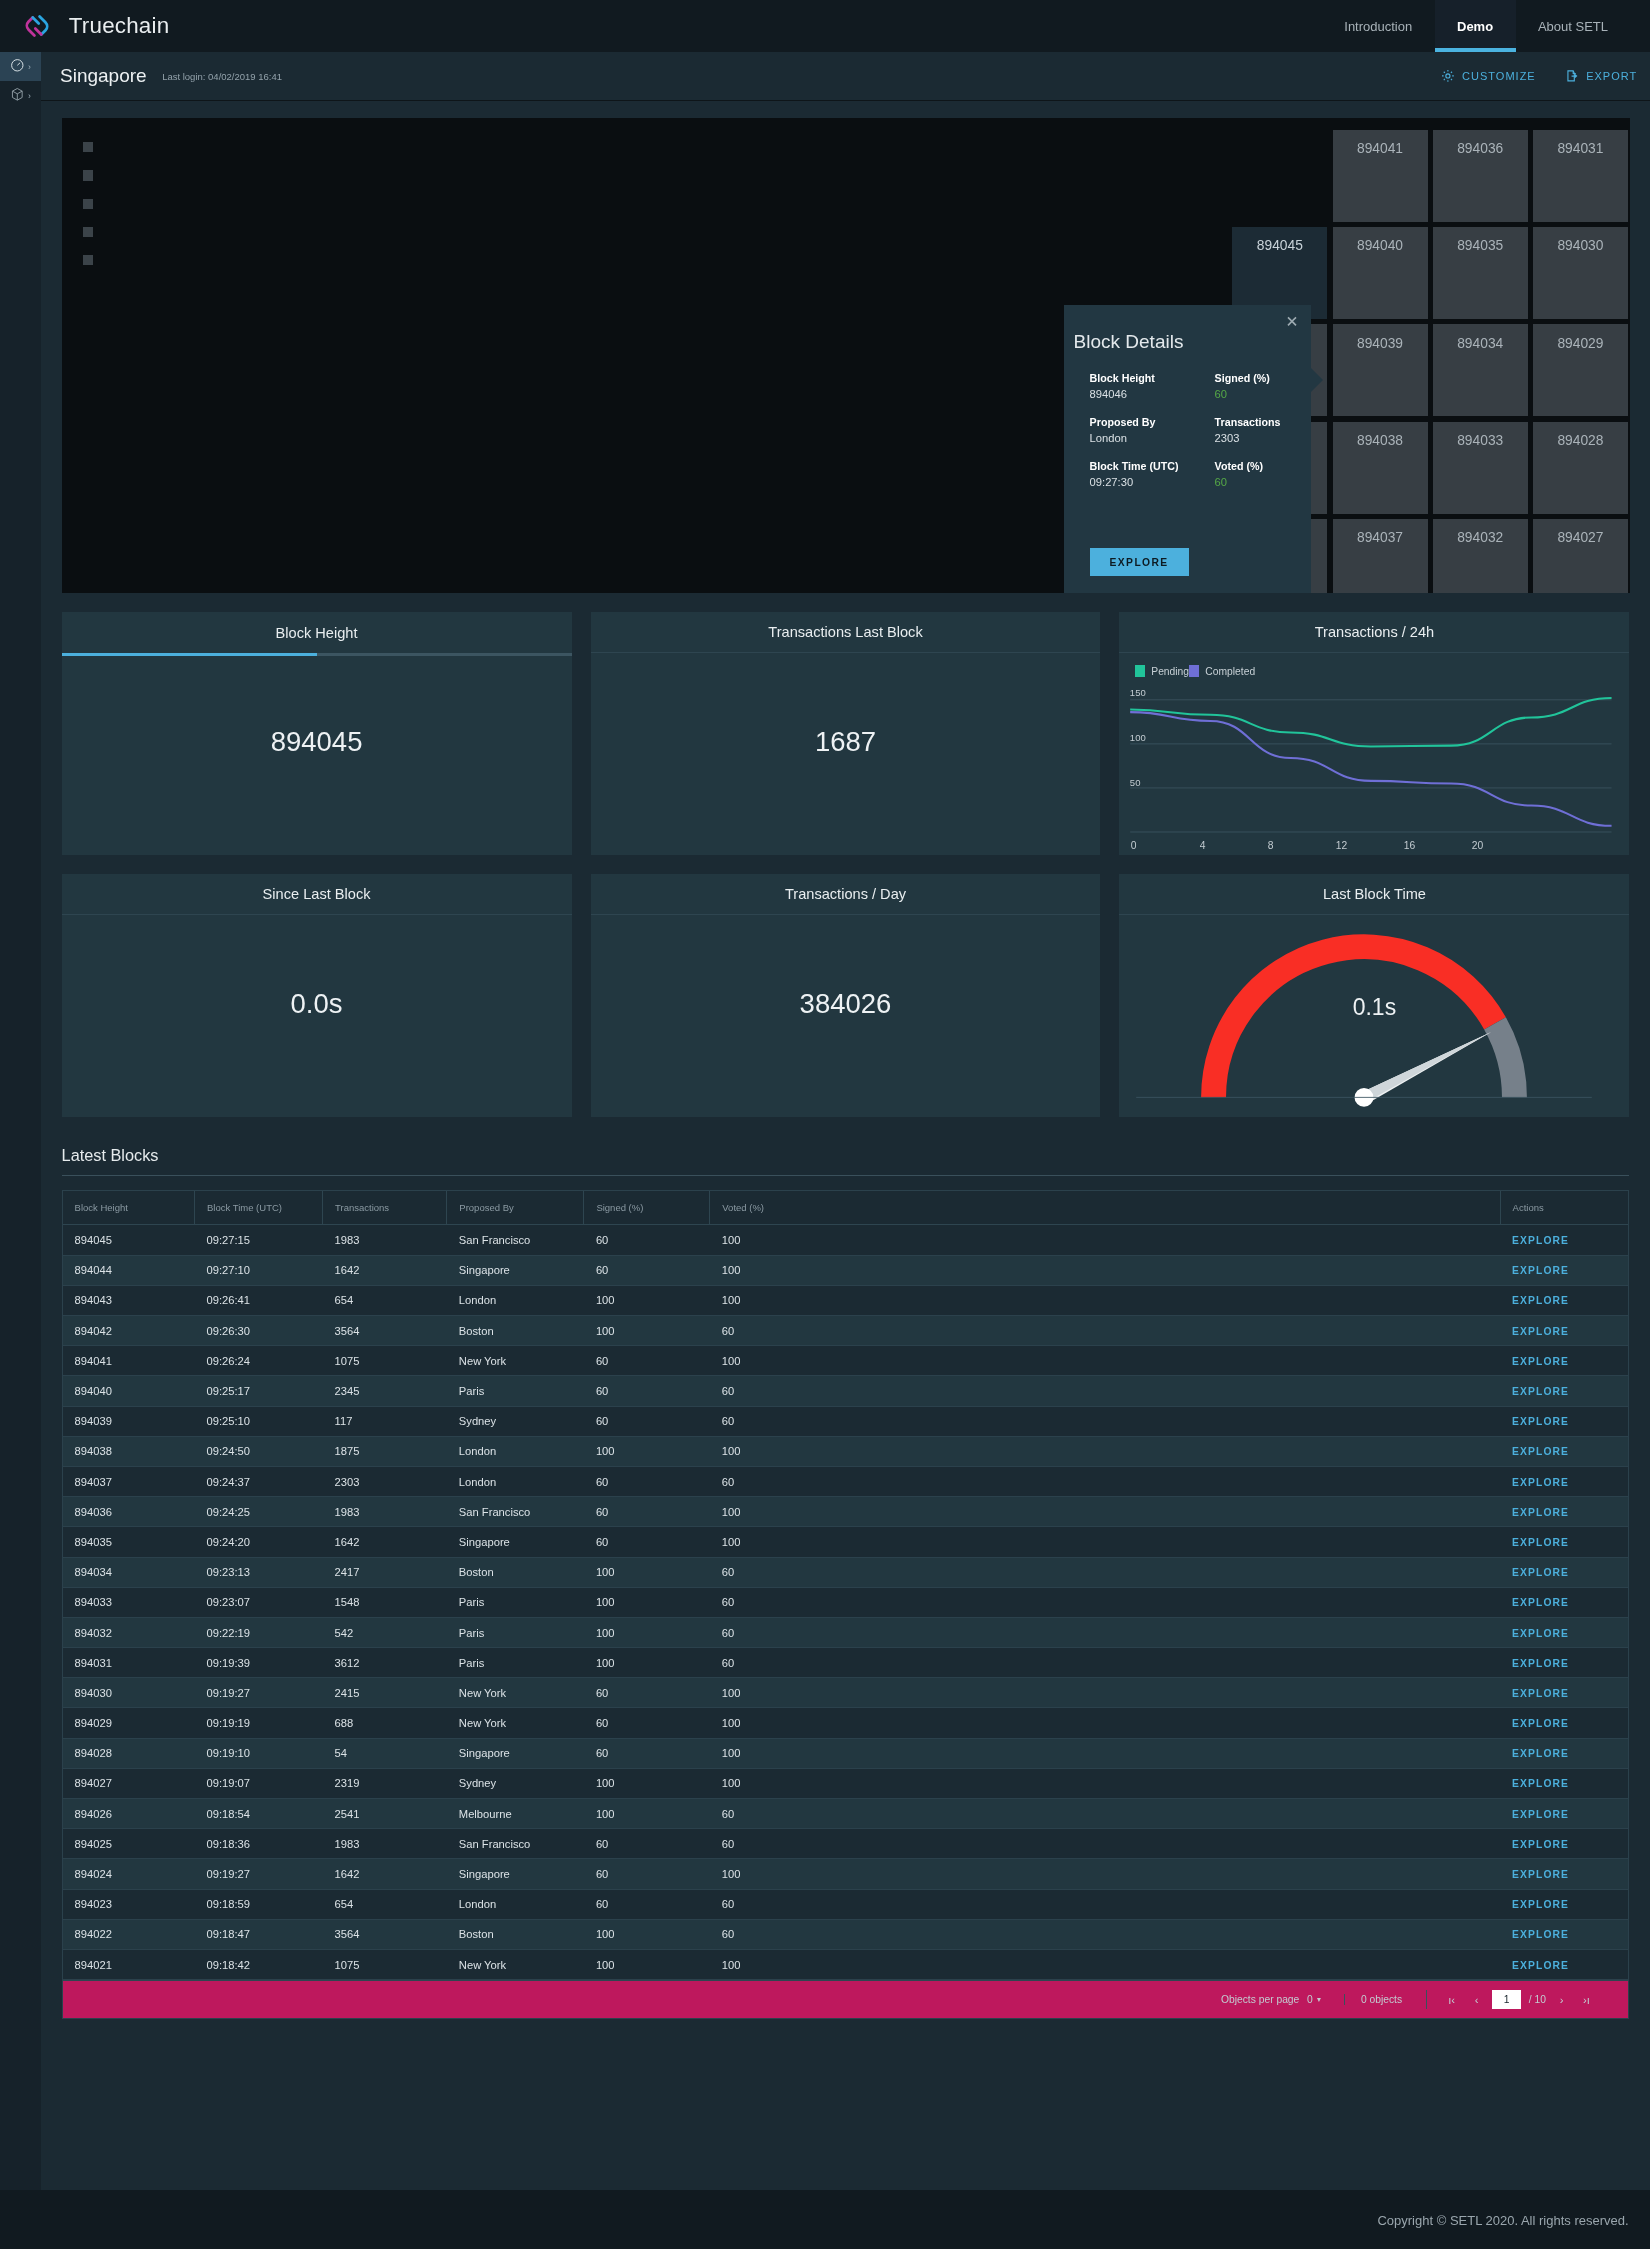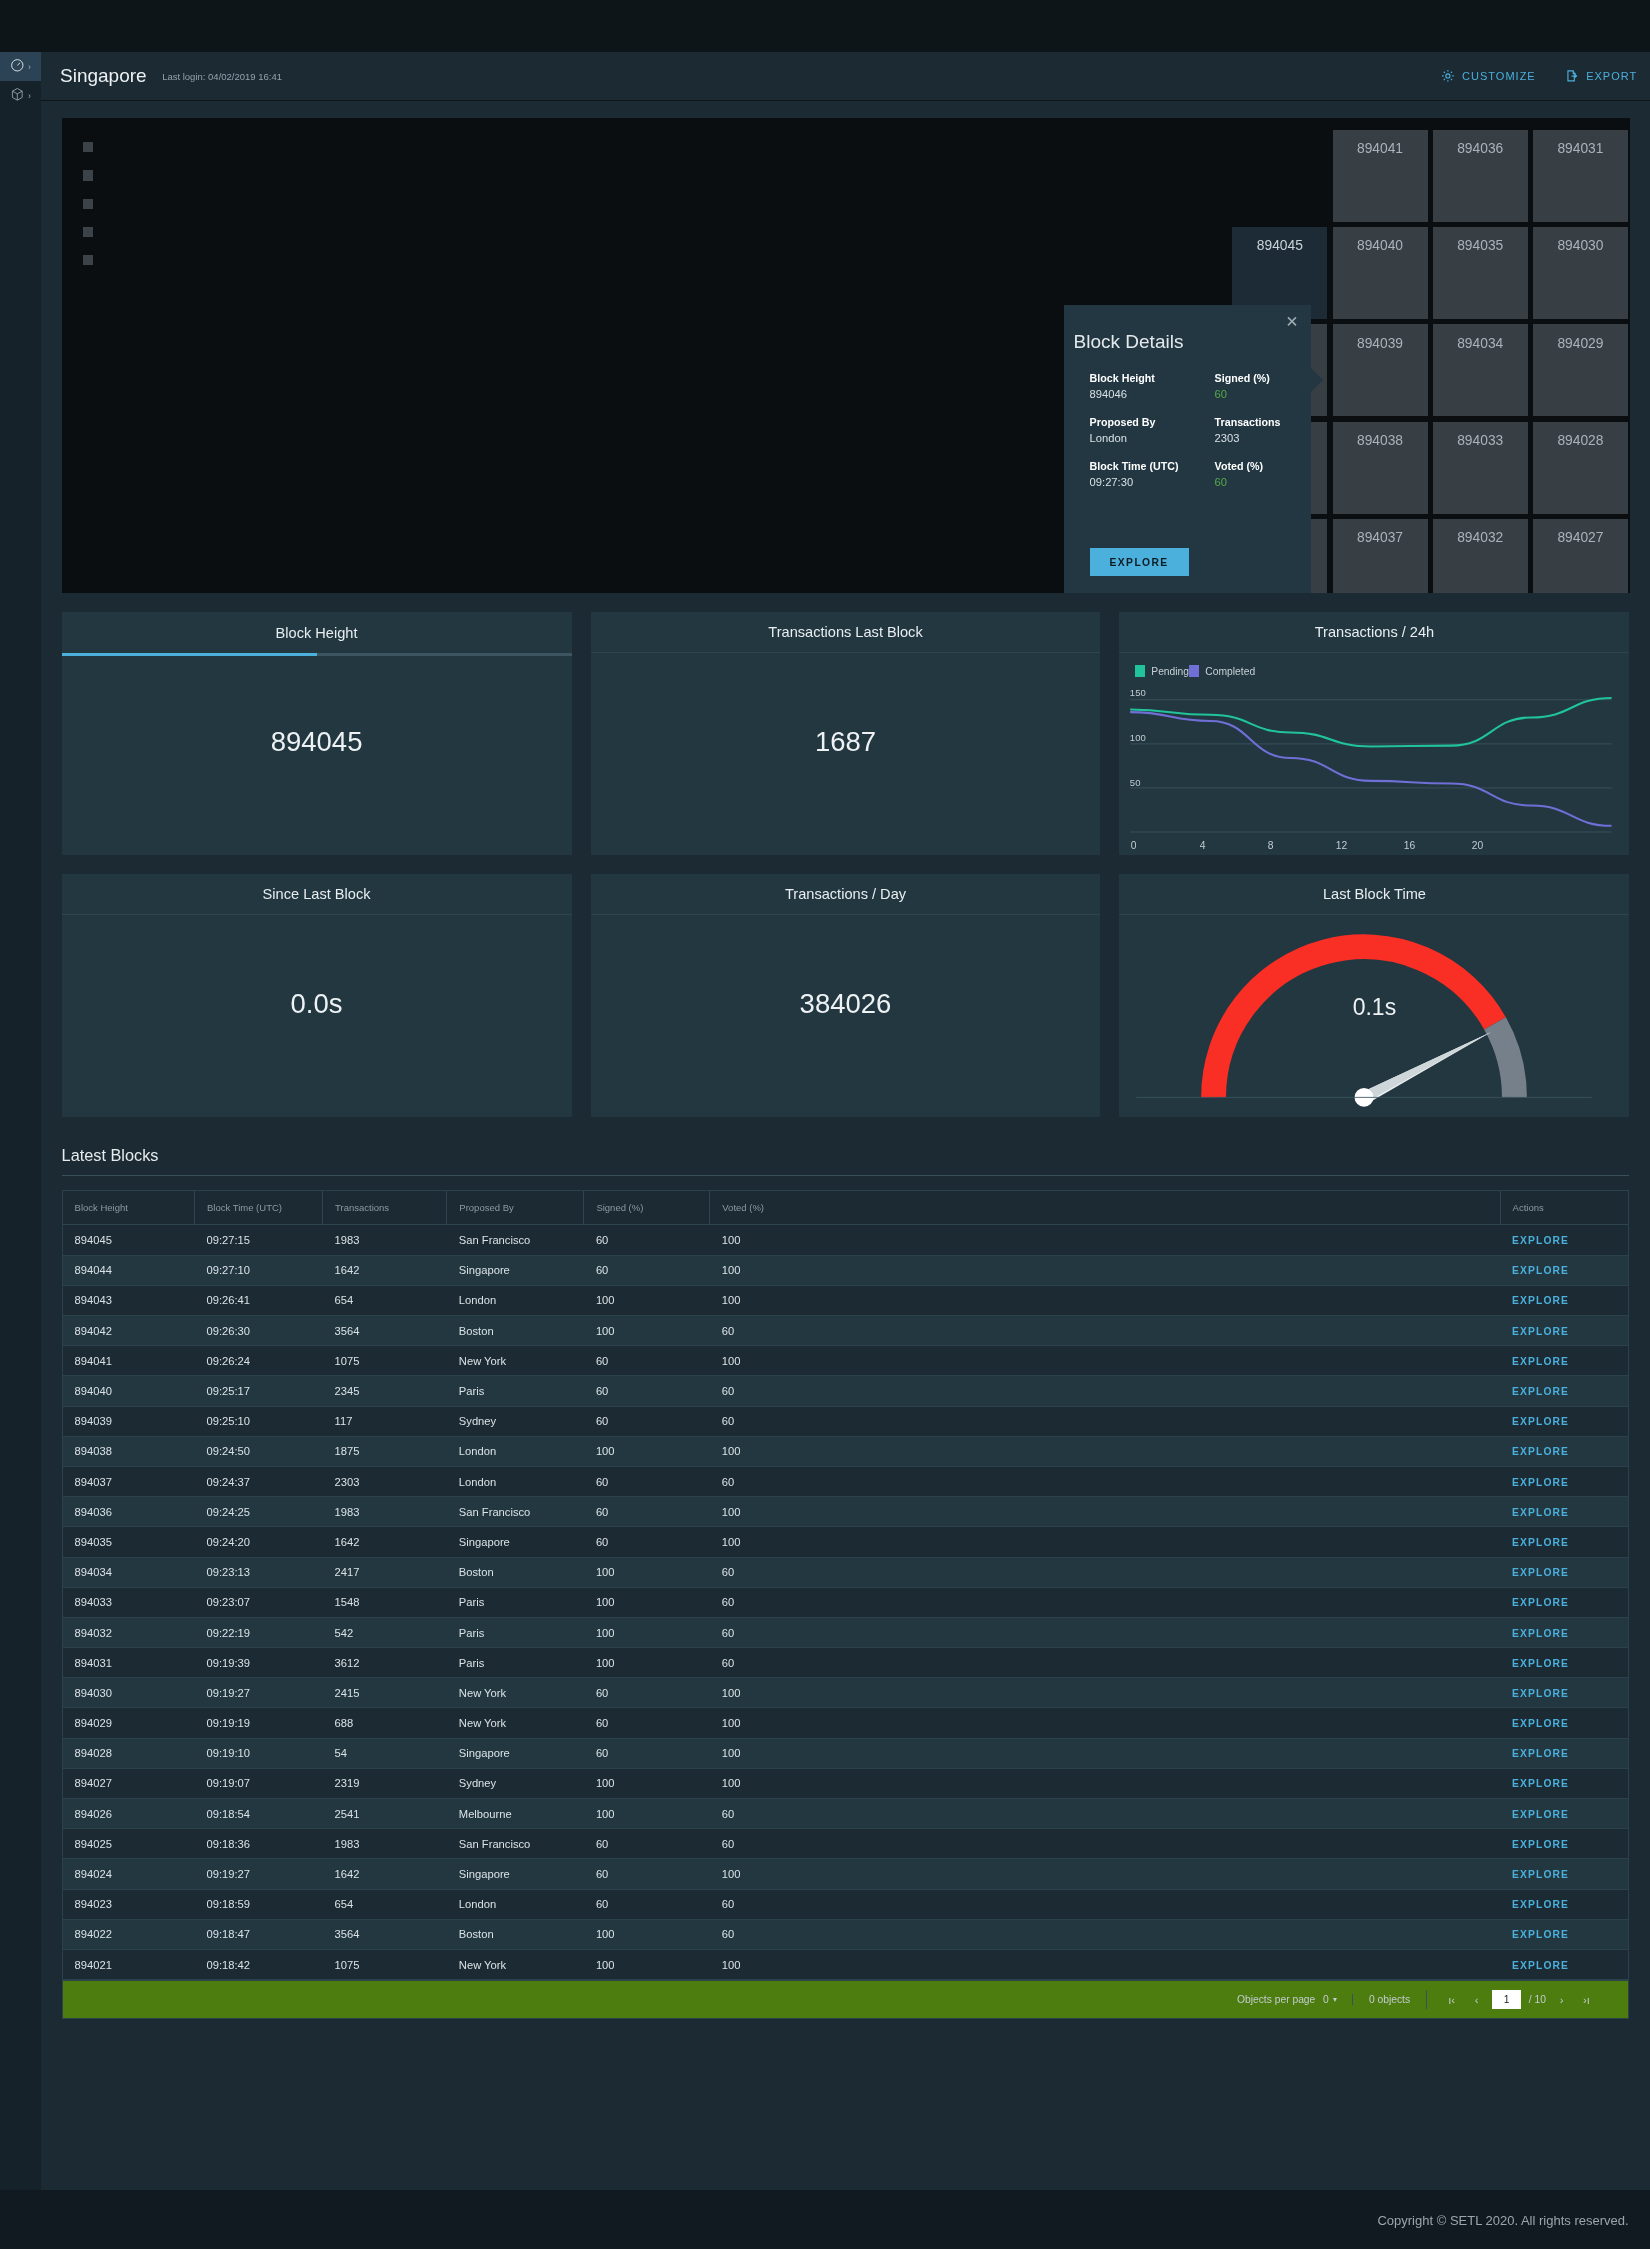--- a/index.html
+++ b/index.html
@@ -178,21 +178,21 @@
   .explore-link {
     color: #4cb0dd; font-size: 10.3px; font-weight: bold; letter-spacing: 1.1px; cursor: pointer;
   }
   .col-bh { width: 133px; } .col-bt { width: 129px; }
   .col-tx { width: 125px; } .col-pb { width: 138px; }
   .col-sg { width: 127px; } .col-vt { width: 800px; }
   .col-ac { width: 129px; }
 
   .pager {
     display: flex; align-items: center; justify-content: flex-end;
-    gap: 0; height: 38px; background: #4d7c0f; border-top: 0.9px solid #2e4550;
+    gap: 8px; height: 38px; background: #be185d; border-top: 0.9px solid #2e4550;
     font-size: 10.3px; color: #c3ccd1; padding-right: 17px;
   }
   .pager-seg { display: flex; align-items: center; gap: 7.7px; padding: 0 15.5px; }
   .pager-seg + .pager-seg { border-left: 0.9px solid #3a505b; }
   .pager-sel { display: flex; align-items: center; gap: 4.3px; cursor: pointer; }
   .chev { font-size: 7.7px; }
   .pg-icon { cursor: pointer; color: #c3ccd1; padding: 0 6px; font-size: 11.2px; }
   .pg-input {
     width: 29px; height: 19px; background: #ffffff; color: #15222a;
     border: none; text-align: center; font-size: 10.3px;
@@ -204,20 +204,41 @@
     position: absolute; left: 0; bottom: 0; width: 1651px; height: 60px;
     background: #111a20; display: flex; align-items: center; justify-content: flex-end;
   }
   .footer-text { font-size: 13px; color: #9aa6ad; padding-right: 22.4px; }
 </style>
 </head>
 <body>
 
 <div class="page">
 
+  <div class="topbar">
+    <div class="brand">
+      <span class="brand-logo">
+        <svg viewBox="0 0 42 42" width="36" height="36">
+          <g fill="none" stroke-width="3.2" stroke-linecap="round">
+            <path d="M24 10 L31 17 a6.5 6.5 0 0 1 0 9 L26 31" stroke="#2aa5e0"></path>
+            <path d="M18 32 L11 25 a6.5 6.5 0 0 1 0 -9 L16 11" stroke="#c0339b"></path>
+            <path d="M16 11 L23 18" stroke="#2aa5e0"></path>
+            <path d="M19 24 L26 31" stroke="#c0339b"></path>
+          </g>
+        </svg>
+      </span>
+      <span class="brand-name">Truechain</span>
+    </div>
+    <div class="topnav">
+      <div class="topnav-item">Introduction</div>
+      <div class="topnav-item active">Demo</div>
+      <div class="topnav-item">About SETL</div>
+      <div class="topnav-spacer"></div>
+    </div>
+  </div>
 
   <div class="subheader">
     <span class="page-title">Singapore</span>
     <span class="last-login">Last login: 04/02/2019 16:41</span>
     <div class="subheader-actions">
       <div class="sh-btn">
         <span>
           <svg width="13.8" height="13.8" viewBox="0 0 16 16" fill="none" stroke="#4cb0dd" stroke-width="1.3">
             <circle cx="8" cy="8" r="2.4"></circle>
             <path d="M8 1.2v1.8M8 13v1.8M1.2 8h1.8M13 8h1.8M3.2 3.2l1.3 1.3M11.5 11.5l1.3 1.3M12.8 3.2l-1.3 1.3M4.5 11.5l-1.3 1.3"></path>

